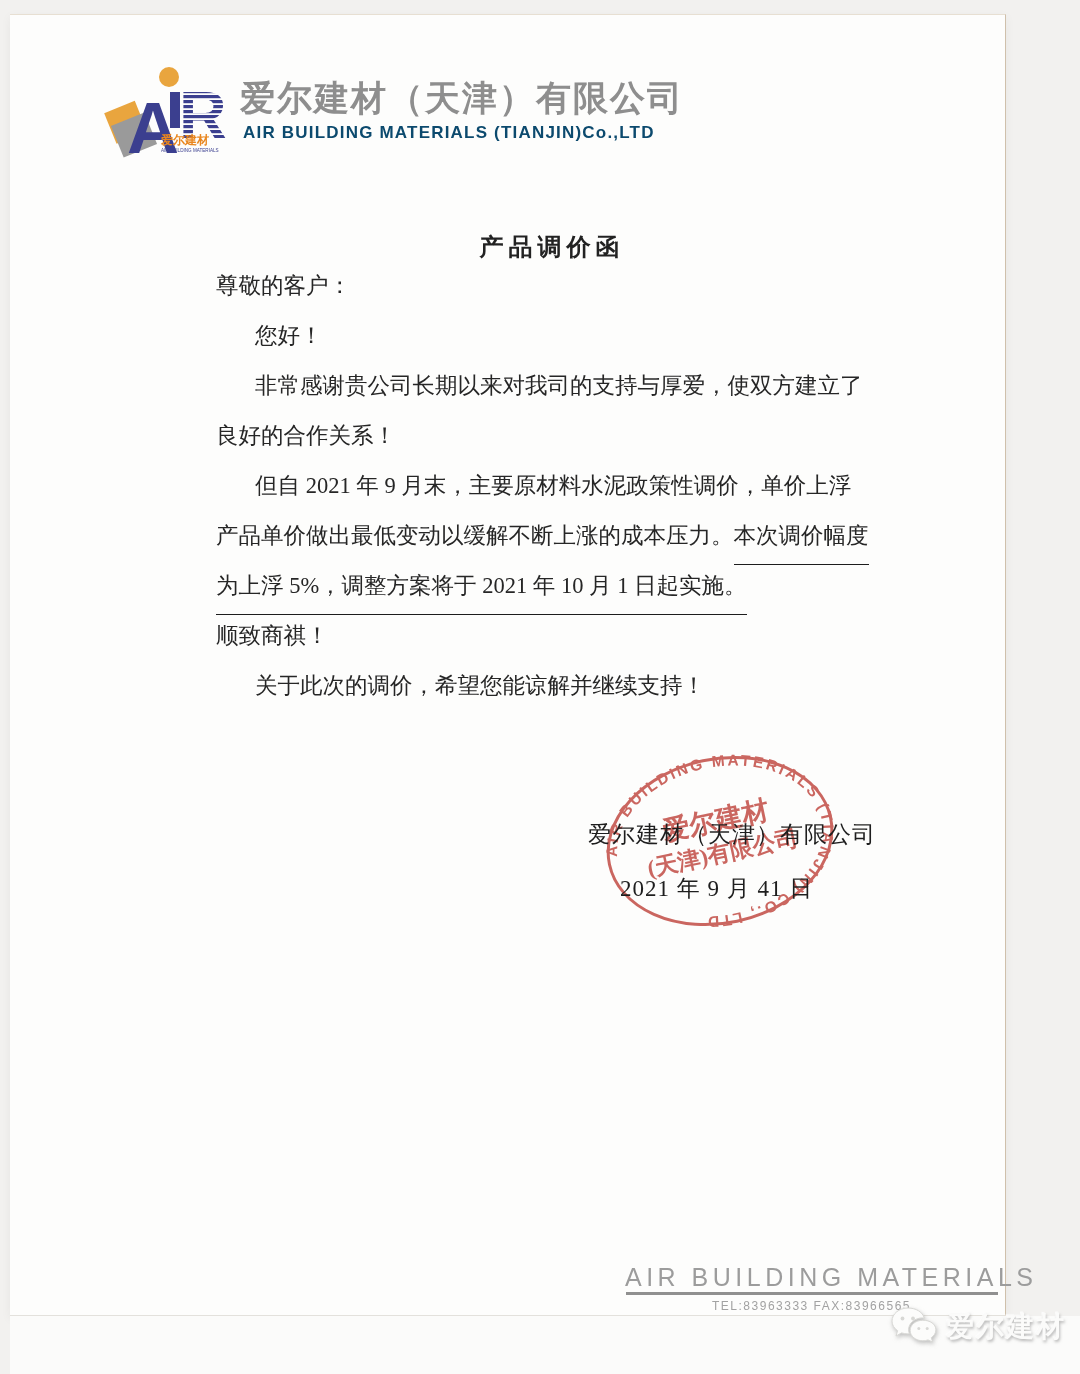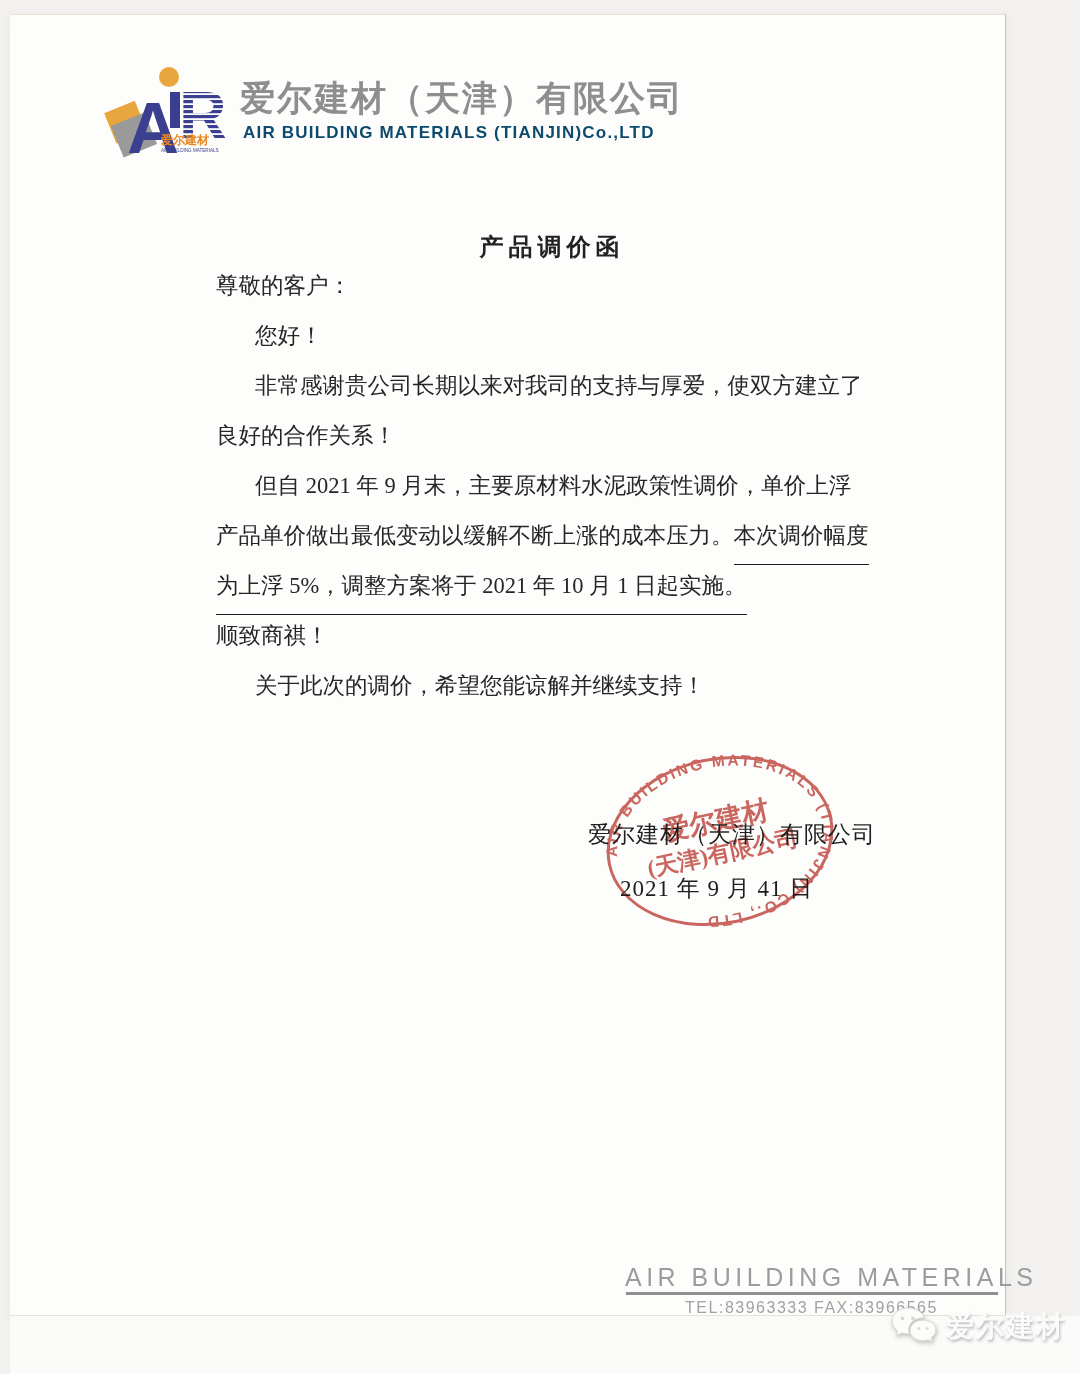--- a/index.html
+++ b/index.html
@@ -77,21 +77,21 @@
     font-size:25px; letter-spacing:4.5px; color:#9c9c9c; white-space:nowrap;
   }
   .footer-rule {
     position:absolute; left:616px; top:1277px; width:372px; height:3px;
     background:#909090;
   }
   .footer-contact {
     position:absolute; left:615px; top:1284px; width:373px;
     text-align:center;
     font-family:"Liberation Sans","DejaVu Sans",sans-serif;
-    font-size:16px; letter-spacing:1.5px; color:#a2a2a2; white-space:nowrap;
+    font-size:12px; letter-spacing:1.5px; color:#a2a2a2; white-space:nowrap;
   }
 
   
   .watermark {
     position:absolute; left:890px; top:1306px;
     display:flex; align-items:center; gap:8px;
   }
   .wm-label {
     font-family:"Liberation Sans","DejaVu Sans",sans-serif;
     font-size:28px; font-weight:bold; letter-spacing:2px;

